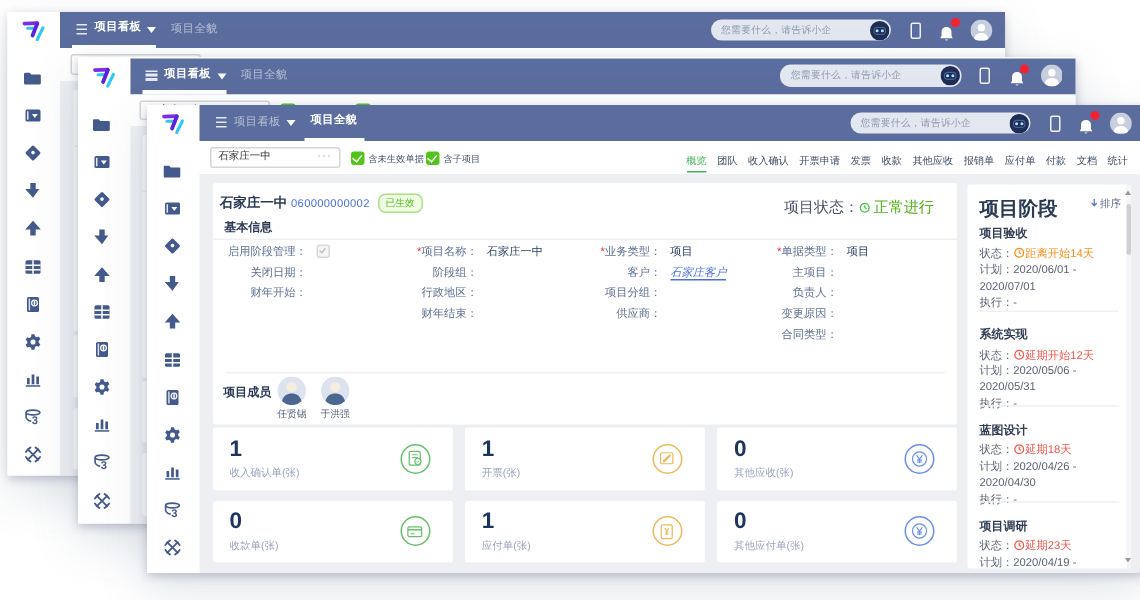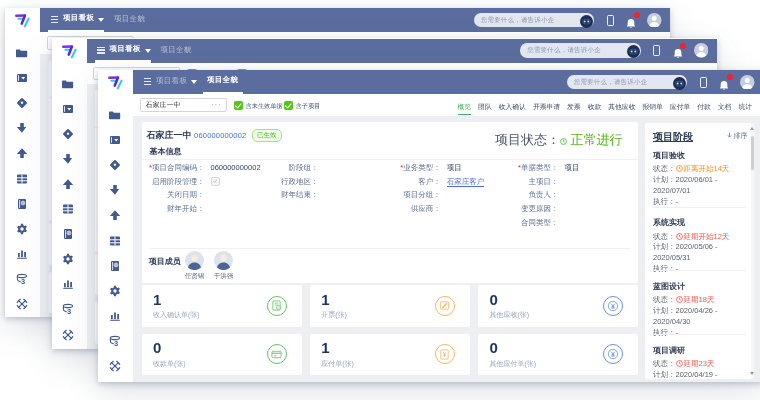--- a/index.html
+++ b/index.html
@@ -27,40 +27,40 @@
 .cb{position:absolute;top:6.5px;width:9.5px;height:9.5px;background:#52c41a;border-radius:2px;}
 .cb:after{content:"";position:absolute;left:2.4px;top:1.1px;width:3.4px;height:5.4px;border:solid #fff;border-width:0 1.4px 1.4px 0;transform:rotate(40deg);}
 .cbl{position:absolute;top:8px;font-size:6.2px;white-space:nowrap;color:#43526b;}
 .ftabs{position:absolute;right:11px;top:7.5px;display:flex;gap:7px;font-size:6.8px;color:#3c4a63;white-space:nowrap;}
 .ftabs .gt{color:#43b05c;border-bottom:1.6px solid #43b05c;padding-bottom:2px;}
 .content{position:absolute;left:35px;right:0;top:46px;bottom:0;background:#edeff3;}
 .mcard{position:absolute;left:8.5px;top:6px;width:496.5px;height:161.5px;background:#fff;border-radius:2px;}
 .mtitle{position:absolute;left:5px;top:7px;font-size:9px;font-weight:bold;color:#2b3a55;}
 .mnum{color:#4a6fdd;font-weight:normal;font-size:7.5px;letter-spacing:.2px;}
 .mtag{display:inline-block;font-size:6.5px;font-weight:normal;color:#52c41a;background:#f0fbe6;border:.8px solid #a8e082;border-radius:5px;padding:1px 4px 1.2px;vertical-align:1px;margin-left:3px;}
-.mstat{position:absolute;right:15.5px;top:9px;font-size:13px;color:#4a5568;}
+.mstat{position:absolute;right:15.5px;top:9px;font-size:10px;color:#4a5568;}
 .msec{position:absolute;left:8px;top:24.5px;font-size:8px;font-weight:bold;color:#2b3a55;}
 .mdiv{position:absolute;left:0;right:0;height:1px;background:#f0f0f0;}
 .form{position:absolute;left:0;top:39.5px;right:0;}
 .fcol{position:absolute;top:0;width:136px;}
 .frow2{display:flex;height:13.7px;align-items:center;}
 .flab{font-size:7.5px;color:#5f7092;text-align:right;flex:none;white-space:nowrap;}
 .fval{font-size:7.5px;color:#2e4264;padding-left:6px;white-space:nowrap;}
 .req{color:#f5222d;margin-right:-2px;}
-.lnk{color:#4a6fdd;border-bottom:.8px solid #4a6fdd;padding-bottom:0;}
+.lnk{color:#4a6fdd;border-bottom:.8px solid #4a6fdd;padding-bottom:0;font-style:italic;}
 .cbg{display:inline-block;width:9px;height:9px;background:#f5f5f5;border:1px solid #d9d9d9;border-radius:2px;line-height:5px;text-align:center;}
 .mlab{position:absolute;left:7.3px;top:134px;font-size:8px;font-weight:bold;color:#2b3a55;}
 .mav{position:absolute;top:129.8px;width:19px;height:19px;}
 .mavn{position:absolute;top:150px;font-size:6.5px;color:#55627a;width:33px;text-align:center;}
 .scard{position:absolute;width:160.2px;height:41.4px;background:#fff;border-radius:2px;}
 .snum{position:absolute;left:11.5px;top:5.5px;font-size:15px;font-weight:bold;color:#1c355e;}
 .slab{position:absolute;left:11.5px;top:25px;font-size:7px;color:#9aa5bd;}
 .sic{position:absolute;right:15px;top:10.5px;width:20px;height:20px;border:1px solid;border-radius:50%;display:flex;align-items:center;justify-content:center;}
 .panel{position:absolute;left:512px;top:7.6px;width:109.4px;height:255.6px;background:#fff;border-radius:2px;overflow:hidden;}
-.pt{position:absolute;left:8px;top:6.5px;font-size:10px;font-weight:bold;color:#2b3a55;text-decoration:underline;}
+.pt{position:absolute;left:8px;top:6.5px;font-size:13px;font-weight:bold;color:#2b3a55;}
 .psort{position:absolute;right:7px;top:8px;font-size:7px;color:#5a6880;}
 .psec{position:absolute;left:8px;right:22px;}
 .pst{font-size:8px;font-weight:bold;color:#333f55;margin-bottom:3.2px;}
 .pline{font-size:7.5px;color:#5a6474;line-height:10.9px;white-space:nowrap;}
 .pdiv{position:absolute;left:8px;right:8px;height:1px;background:#f0f0f0;}
 .sbtrk{position:absolute;right:0;top:0;bottom:0;width:3.5px;background:#f6f6f6;}
 .sbthumb{position:absolute;right:0;top:13px;width:3.5px;height:34px;background:#cfcfcf;border-radius:2px;}
 .sbup{position:absolute;right:0;top:2px;width:0;height:0;border:2px solid transparent;border-bottom:3px solid #999;}
 .sbdn{position:absolute;right:0;bottom:2px;width:0;height:0;border:2px solid transparent;border-top:3px solid #999;}
 </style></head>
@@ -897,39 +897,39 @@
 <div class="mtitle">石家庄一中 <span class="mnum">060000000002</span> <span class="mtag">已生效</span></div>
 <div class="mstat">项目状态：<svg width="7" height="7" viewBox="0 0 10 10" style="vertical-align:-1px">
             <circle cx="5" cy="5" r="4.2" fill="none" stroke="#3fbf3f" stroke-width="1.2"></circle>
             <path d="M5 2.6V5l1.8 1" stroke="#3fbf3f" stroke-width="1.1" fill="none"></path>
           </svg><span style="color:#52b21a"> 正常进行</span></div>
 <div class="msec">基本信息</div>
 <div class="mdiv" style="top:37px"></div>
 <div class="form">
           <div class="fcol" style="left:4px">
             <div class="frow2">
-              <div class="flab" style="width:59px"><span class="req">*</span> 项目合同编码：</div>
-              <div class="fval">060000000002</div>
-            </div>
-            <div class="frow2">
               <div class="flab" style="width:59px">启用阶段管理：</div>
               <div class="fval"><span class="cbg"><svg width="6" height="6" viewBox="0 0 8 8">
                     <path d="M1.5 4l2 2 3-4" stroke="#bfbfbf" stroke-width="1.3" fill="none"></path>
                   </svg></span></div>
             </div>
             <div class="frow2">
               <div class="flab" style="width:59px">关闭日期：</div>
               <div class="fval"></div>
             </div>
             <div class="frow2">
               <div class="flab" style="width:59px">财年开始：</div>
               <div class="fval"></div>
             </div>
           </div>
           <div class="fcol" style="left:117px">
+            <div class="frow2">
+              <div class="flab" style="width:60px"><span class="req">*</span> 项目名称：</div>
+              <div class="fval">石家庄一中</div>
+            </div>
             <div class="frow2">
               <div class="flab" style="width:60px">阶段组：</div>
               <div class="fval"></div>
             </div>
             <div class="frow2">
               <div class="flab" style="width:60px">行政地区：</div>
               <div class="fval"></div>
             </div>
             <div class="frow2">
               <div class="flab" style="width:60px">财年结束：</div>

